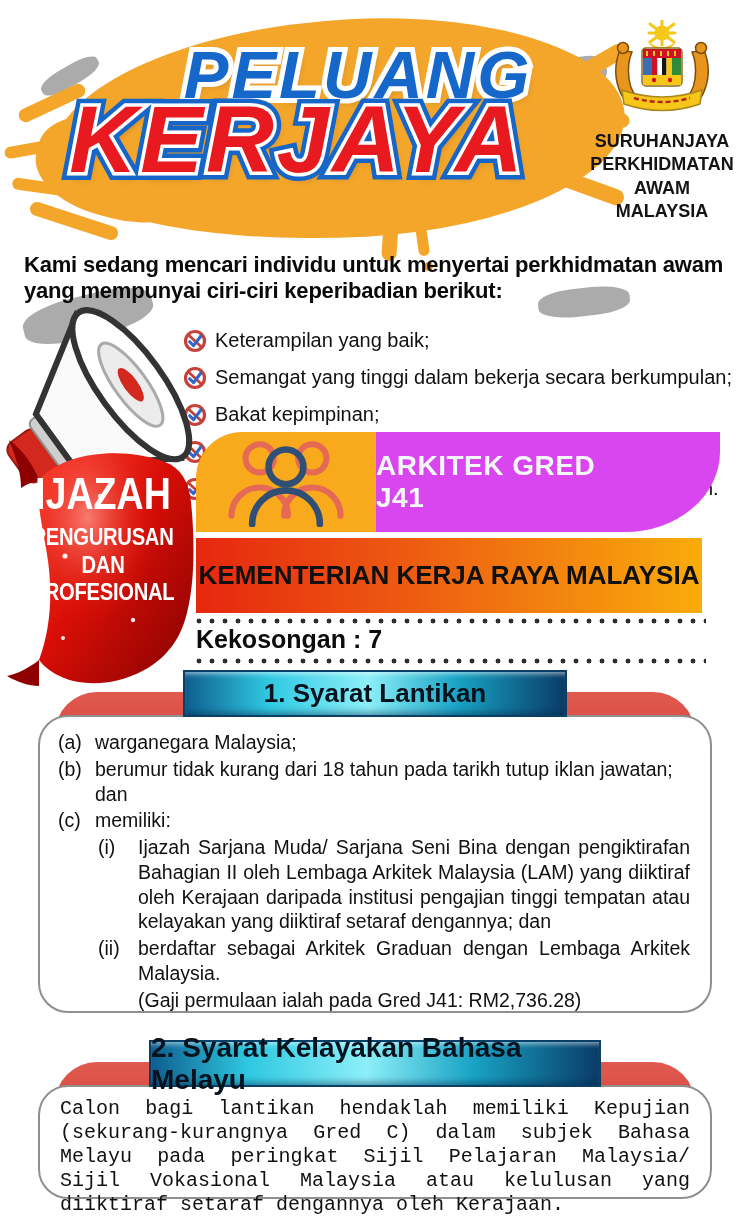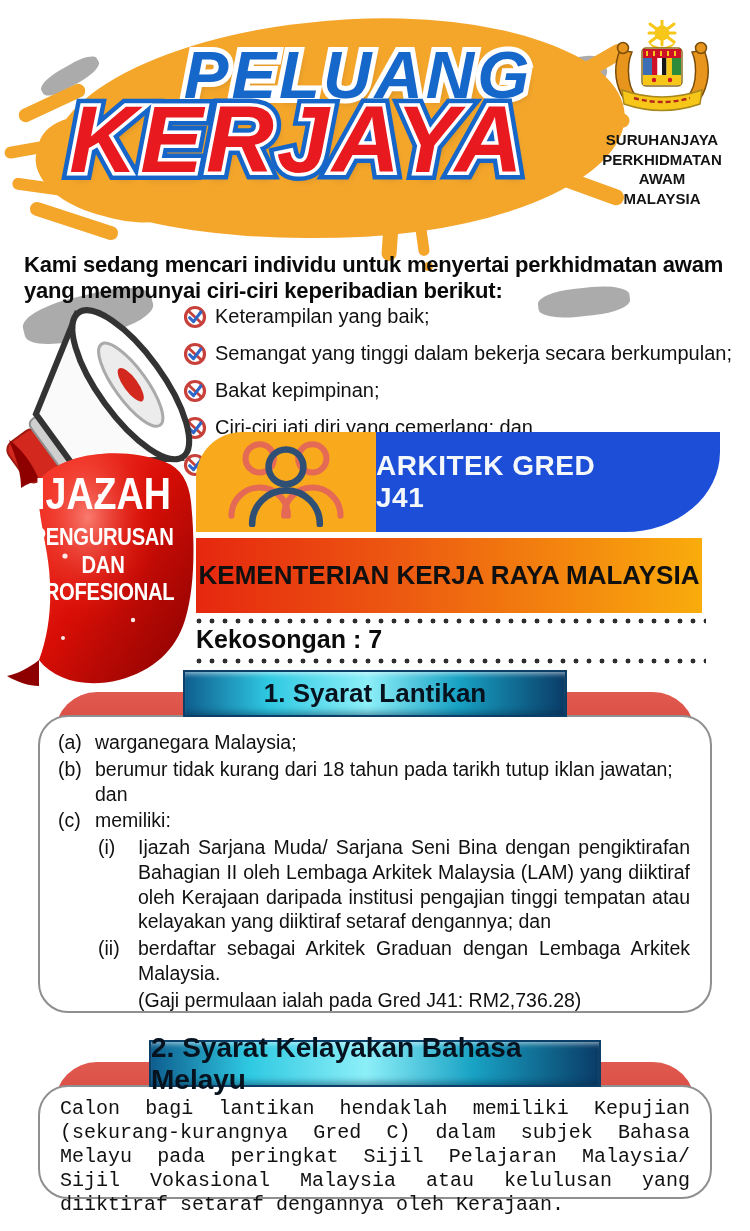--- a/index.html
+++ b/index.html
@@ -35,41 +35,41 @@
   .stack span { position:absolute; left:0; right:0; top:0; white-space:nowrap; }
   .title-peluang { left:158px; top:36px; width:400px; height:74px; font-size:67px; letter-spacing:3px; }
   .title-peluang .lo { -webkit-text-stroke:10px #ffffff; color:#fff; text-shadow:3px 4px 7px rgba(0,0,0,.18); }
   .title-peluang .lf { color:#1667CA; }
   .title-kerjaya { left:25px; top:86px; width:545px; height:102px; font-size:94px; letter-spacing:3px; }
   .title-kerjaya .k1 { -webkit-text-stroke:16px #1566C8; color:#1566C8; text-shadow:4px 6px 8px rgba(0,0,0,.22); }
   .title-kerjaya .k2 { -webkit-text-stroke:7px #ffffff; color:#fff; }
   .title-kerjaya .k3 { color:#E8191F; }
   
   .agency { position:absolute; left:583px; top:20px; width:158px; text-align:center; z-index:2; }
-  .agency-name { font-weight:bold; font-size:15px; line-height:1.3; color:#141414; margin-top:2px; }
+  .agency-name { font-weight:bold; font-size:18px; line-height:1.3; color:#141414; margin-top:2px; }
   
   .intro { position:absolute; left:24px; top:252px; width:714px; font-weight:bold;
            font-size:22px; line-height:1.17; letter-spacing:-.2px; color:#0a0a0a; z-index:2; }
-  .traits { position:absolute; left:183px; top:304px; width:560px; list-style:none; margin:0; padding:0; z-index:2;text-align:center; }
+  .traits { position:absolute; left:183px; top:328px; width:560px; list-style:none; margin:0; padding:0; z-index:2;text-align:center; }
   .traits li { display:flex; align-items:flex-start; gap:8px; margin-bottom:6px;
                font-size:20px; line-height:1.25; white-space:nowrap; }
   .traits .ticon { flex:0 0 24px; margin-top:1px; }
   
   .megaphone { position:absolute; left:-8px; top:283px; width:210px; height:250px; z-index:2; }
   .ribbon { position:absolute; left:5px; top:438px; width:200px; height:250px; z-index:3; }
   .ribbon svg { position:absolute; inset:0; }
   .ribbon-text { position:absolute; left:12px; right:16px; top:34px; text-align:center;
                  color:#fff; transform:scaleX(.94); z-index:2; }
   .ribbon-text .r1 { font-size:40px; font-weight:bold; line-height:1.05; transform:scaleY(1.12); margin-bottom:10px; }
   .ribbon-text .rs { font-size:21.5px; font-weight:bold; letter-spacing:-.3px; line-height:1.28; transform:scaleY(1.12); }
   
   .job-icon-box { position:absolute; left:196px; top:432px; width:180px; height:100px;
     background:#F9A91C; border-top-left-radius:46px; display:flex; align-items:center; justify-content:center; z-index:2; }
   .job-title-box { position:absolute; left:376px; top:432px; width:344px; height:100px;
-    background:#1d4ed8; border-bottom-right-radius:95px 80px; color:#F4F8FB; font-weight:bold;
+    background:#d946ef; border-bottom-right-radius:95px 80px; color:#F4F8FB; font-weight:bold;
     font-size:28px; letter-spacing:.5px; display:flex; align-items:center; justify-content:center;
     padding-right:85px; box-sizing:border-box; z-index:2; }
   .ministry { position:absolute; left:196px; top:538px; width:506px; height:75px;
     background:linear-gradient(90deg,#E6270F 0%, #ED5B11 42%, #F9AC0C 100%);
     display:flex; align-items:center; justify-content:center;
     font-weight:bold; font-size:26px; color:#101010; z-index:2; }
   .dots { position:absolute; left:196px; width:510px; height:6px; z-index:2;
     background-image:radial-gradient(circle at 3px 3px, #2e2e2e 2.2px, transparent 2.7px);
     background-size:13px 6px; background-repeat:repeat-x; }
   .dots.d1 { top:618px; } .dots.d2 { top:658px; }

